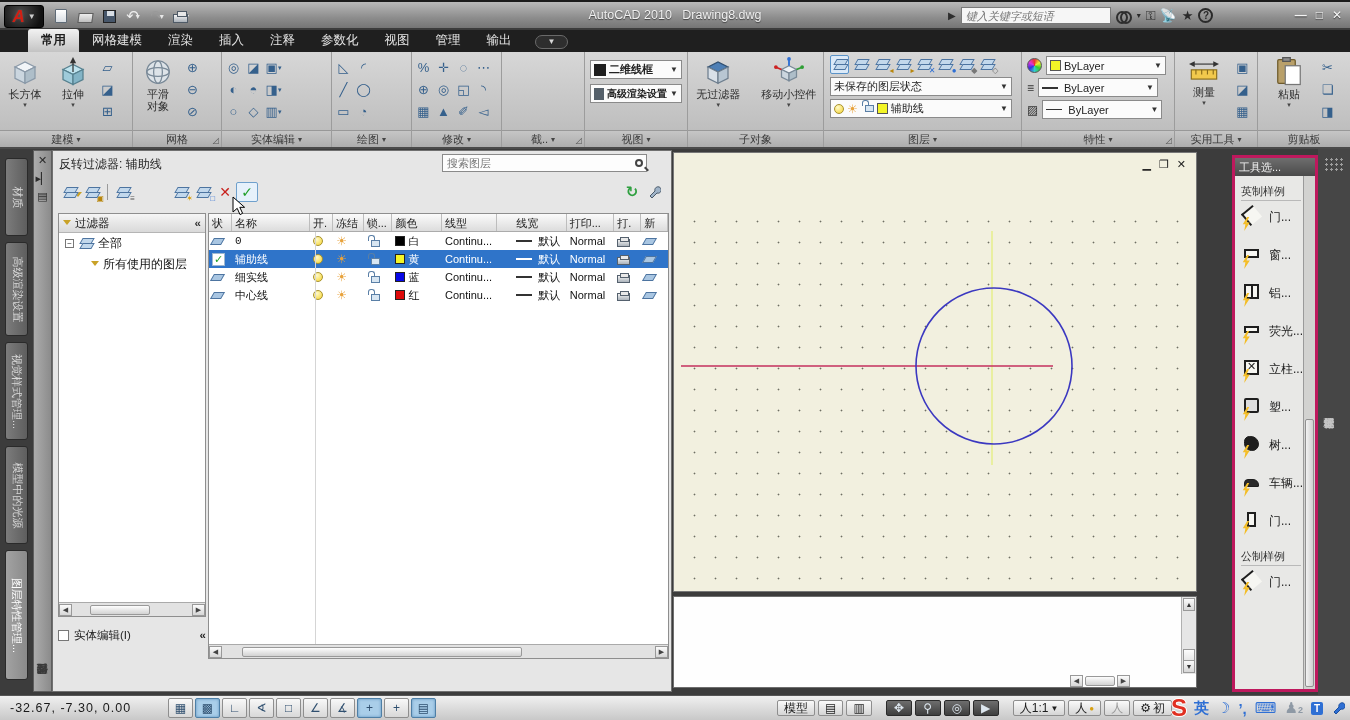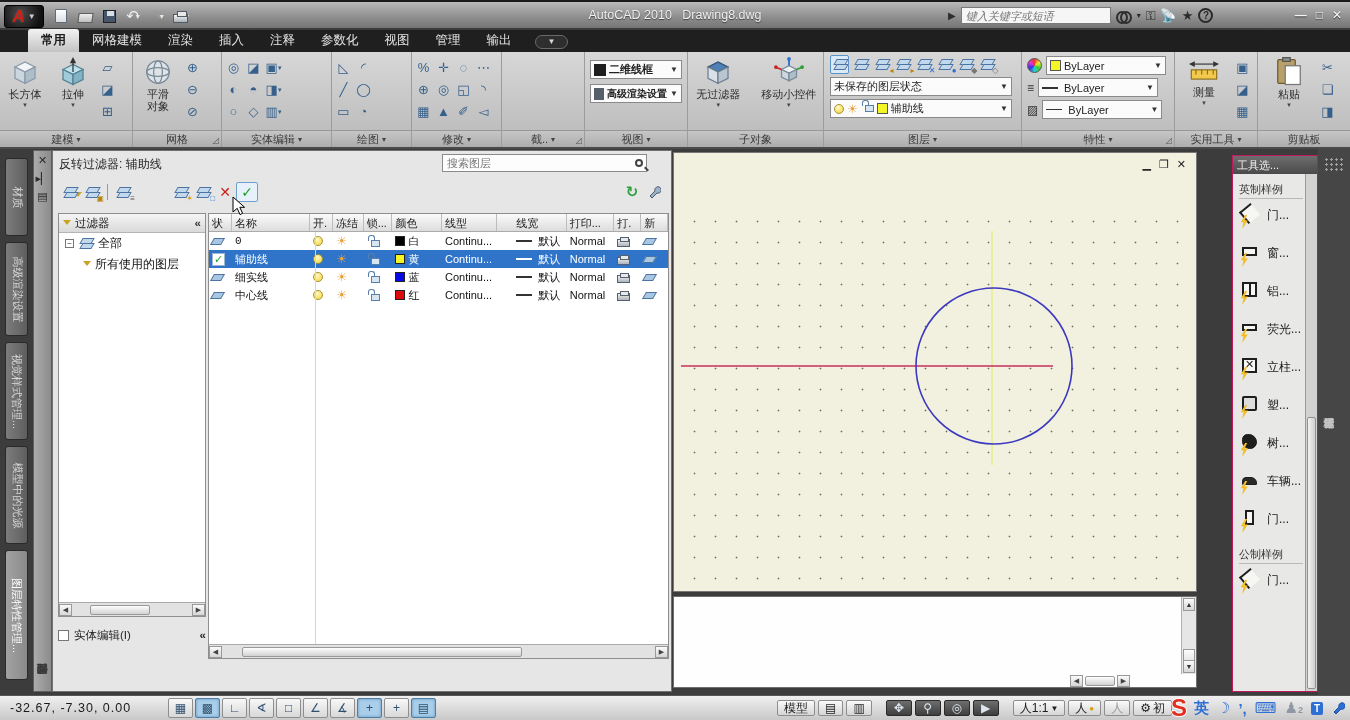--- a/index.html
+++ b/index.html
@@ -91,21 +91,21 @@
   .ti{position:relative;width:22px;height:20px;display:inline-flex;align-items:center;justify-content:center;}
   .ti.hov{border:1px solid #6FA0CC;background:#E6F1FB;border-radius:2px;}
   .tsep{width:1px;height:16px;background:#9A9A9A;margin:0 4px;}
   .bigx{color:#C8201C;font-size:14px;font-weight:bold;}
   .bigck{color:#1F9E27;font-size:14px;font-weight:bold;}
   .refr{color:#2FA040;font-size:15px;font-weight:bold;}
   .treebox{position:absolute;left:5px;top:62px;width:148px;height:404px;background:#FFFFFF;border:1px solid #8E8E8E;}
   .treehdr{height:19px;background:linear-gradient(#F5F5F5,#D9D9D9);border-bottom:1px solid #B5B5B5;display:flex;align-items:center;padding:0 4px;gap:4px;font-size:11.5px;color:#222;}
   .treehdr .coll{margin-left:auto;font-weight:bold;color:#333;}
   .trow{display:flex;align-items:center;gap:4px;padding:2px 2px 2px 6px;font-size:12px;color:#111;white-space:nowrap;}
-  .trow.child{padding-left:24px;}
+  .trow.child{padding-left:32px;}
   .expbox{width:9px;height:9px;border:1px solid #777;background:#fff;font-size:8px;line-height:7px;text-align:center;color:#333;}
   .i-funnel{display:inline-block;width:0;height:0;border:4px solid transparent;border-top:5px solid #C9A227;margin-top:2px;}
   .hscroll{position:absolute;left:0;right:0;bottom:0;height:14px;background:#E2E2E2;border-top:1px solid #AAA;display:flex;align-items:center;}
   .hs-btn{width:13px;height:12px;background:linear-gradient(#FBFBFB,#D6D6D6);border:1px solid #999;font-size:7px;color:#444;display:inline-flex;align-items:center;justify-content:center;}
   .hs-thumb{height:10px;background:linear-gradient(#FDFDFD,#D2D2D2);border:1px solid #999;border-radius:2px;}
   .invrow{position:absolute;left:5px;top:474px;width:148px;height:20px;display:flex;align-items:center;gap:5px;font-size:11.5px;color:#222;}
   .chk{width:11px;height:11px;border:1px solid #777;background:#FFF;}
   .invrow .coll{margin-left:auto;font-weight:bold;}
   .tablebox{position:absolute;left:155px;top:62px;width:461px;height:446px;background:#FFFFFF;border:1px solid #8E8E8E;overflow:hidden;}
   .thead{display:flex;height:18px;background:linear-gradient(#FBFBFB,#DCDCDC);border-bottom:1px solid #ABABAB;font-size:11px;color:#222;}
@@ -135,21 +135,21 @@
   .vp-ctrl{position:absolute;right:10px;top:5px;display:flex;gap:8px;color:#1E1E1E;font-size:11px;font-weight:bold;}
   .vp-svg{position:absolute;left:0;top:0;}
   .textwin{position:absolute;left:673px;top:596px;width:524px;height:92px;background:#FEFEFE;border:1px solid #6E6E6E;}
   .vsb{position:absolute;right:0;top:0;bottom:13px;width:15px;background:#E6E6E6;border-left:1px solid #B0B0B0;}
   .vsb .up,.vsb .dn{position:absolute;left:1px;width:12px;height:13px;background:linear-gradient(#FBFBFB,#D6D6D6);border:1px solid #999;font-size:7px;color:#333;text-align:center;line-height:12px;}
   .vsb .up{top:1px;}.vsb .dn{bottom:1px;}
   .vsb .th{position:absolute;left:1px;top:52px;width:12px;height:22px;background:linear-gradient(#FDFDFD,#D2D2D2);border:1px solid #999;}
   .twhs{position:absolute;right:16px;bottom:0;height:13px;width:110px;display:flex;align-items:center;gap:2px;}
 
   
-  .tp{position:absolute;left:1232px;top:155px;width:86px;height:537px;border:1px solid #be185d;background:#E8E8E6;}
+  .tp{position:absolute;left:1232px;top:155px;width:86px;height:537px;border:3px solid #be185d;background:#E8E8E6;}
   .tp-title{height:18px;background:linear-gradient(#6E6E6E,#4A4A4A);color:#F2F2F2;font-size:11px;display:flex;align-items:center;padding:0 4px;}
   .tp-body{position:absolute;left:0;top:18px;right:12px;bottom:0;overflow:hidden;padding:4px 0 0 6px;}
   .tp-sec{font-size:11px;color:#333;border-bottom:1px solid #B9B9B9;margin:4px 2px 6px 0;padding-bottom:1px;}
   .tp-item{display:flex;align-items:center;gap:6px;margin:0 0 18px 2px;font-size:12px;color:#222;}
   .tp-ico{position:relative;width:20px;height:20px;flex:0 0 auto;}
   .blk{position:absolute;left:1px;top:1px;width:15px;height:15px;border:2px solid #1E1E1E;background:#F6F6F2;}
   .blk.ico-door{transform:rotate(-40deg);border-bottom:none;border-right:none;}
   .blk.ico-win{height:9px;top:4px;}
   .blk.ico-win2:before{content:"";position:absolute;left:5px;top:0;bottom:0;width:2px;background:#1E1E1E;}
   .blk.ico-flat{height:7px;top:5px;}

